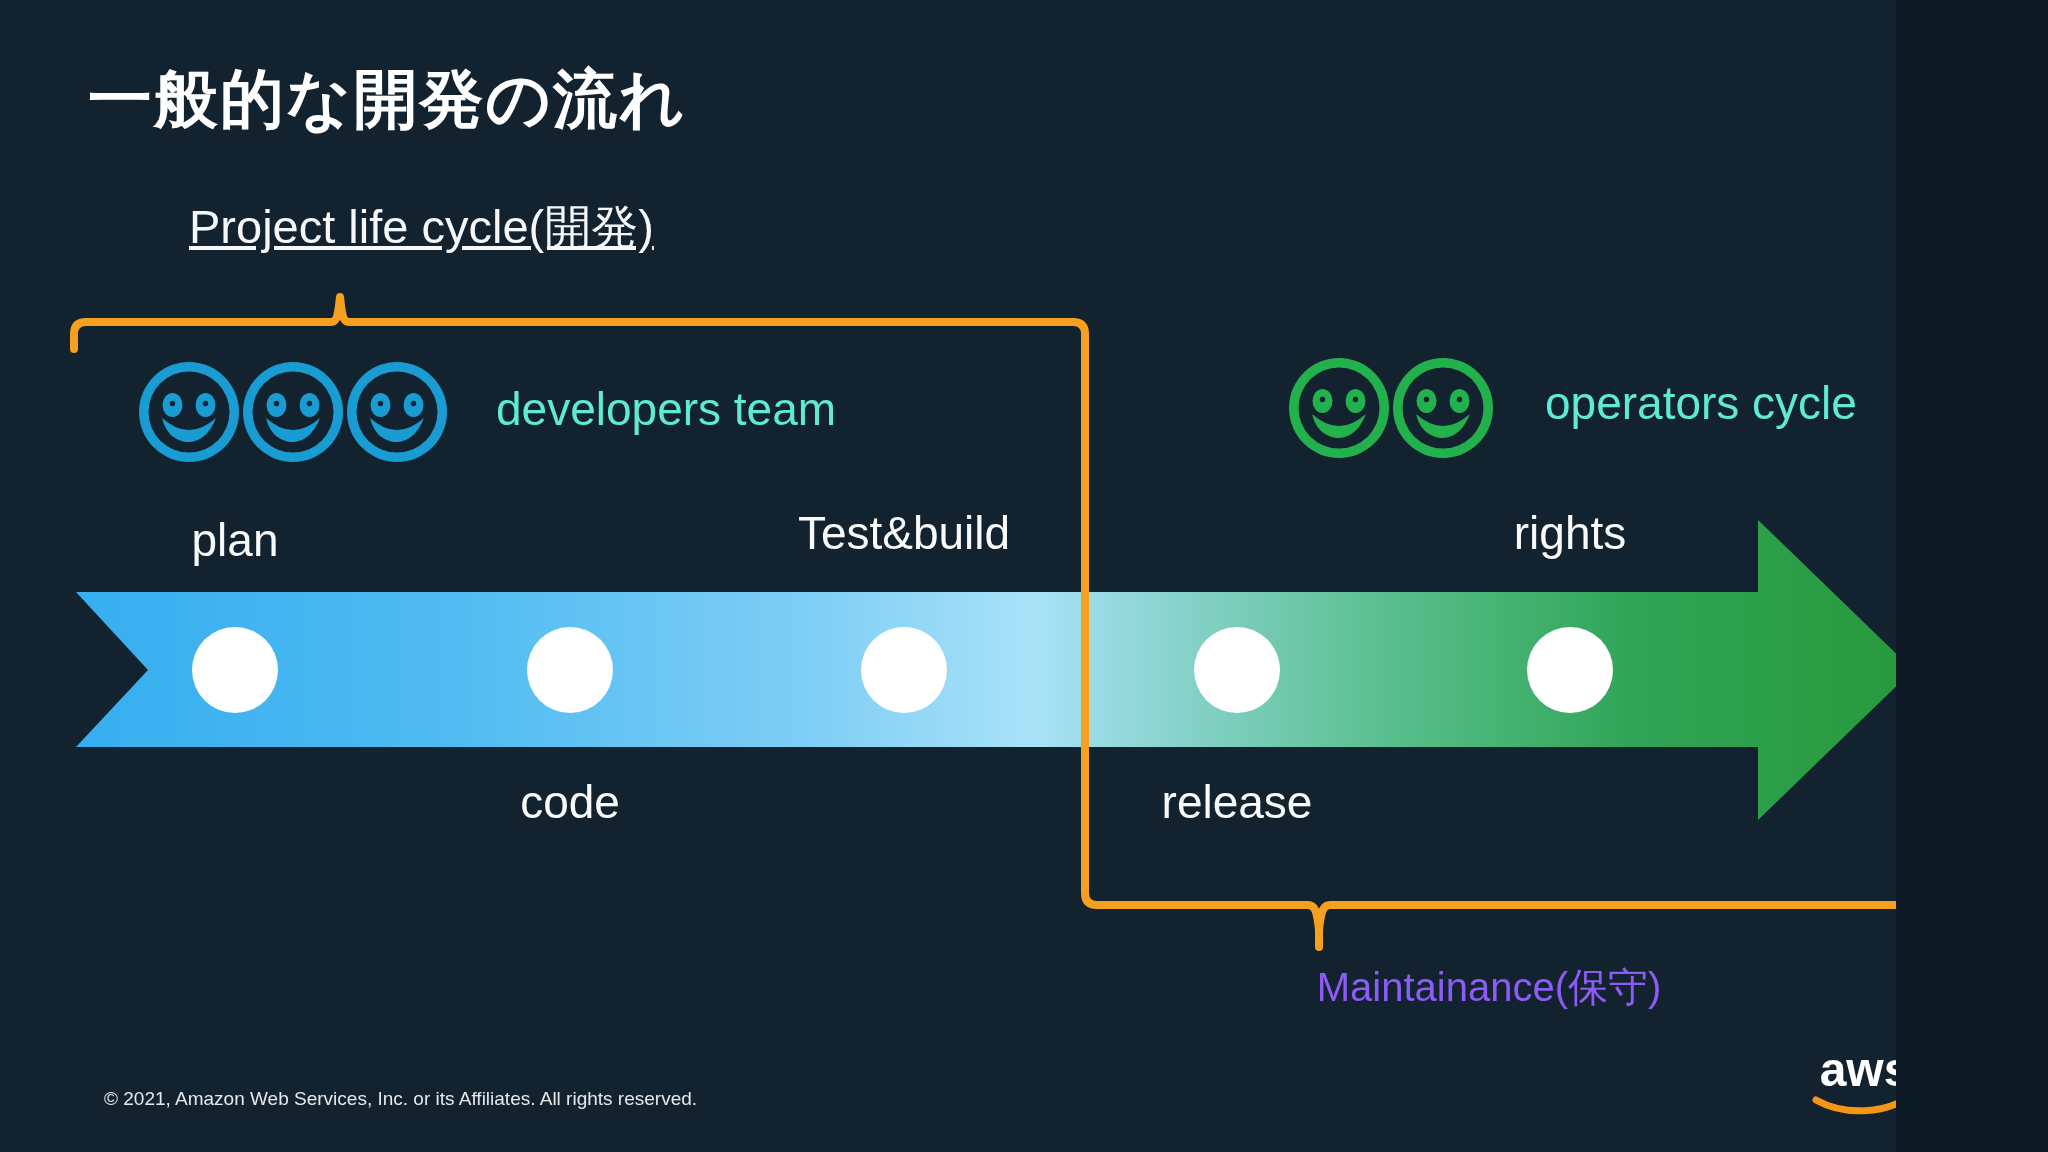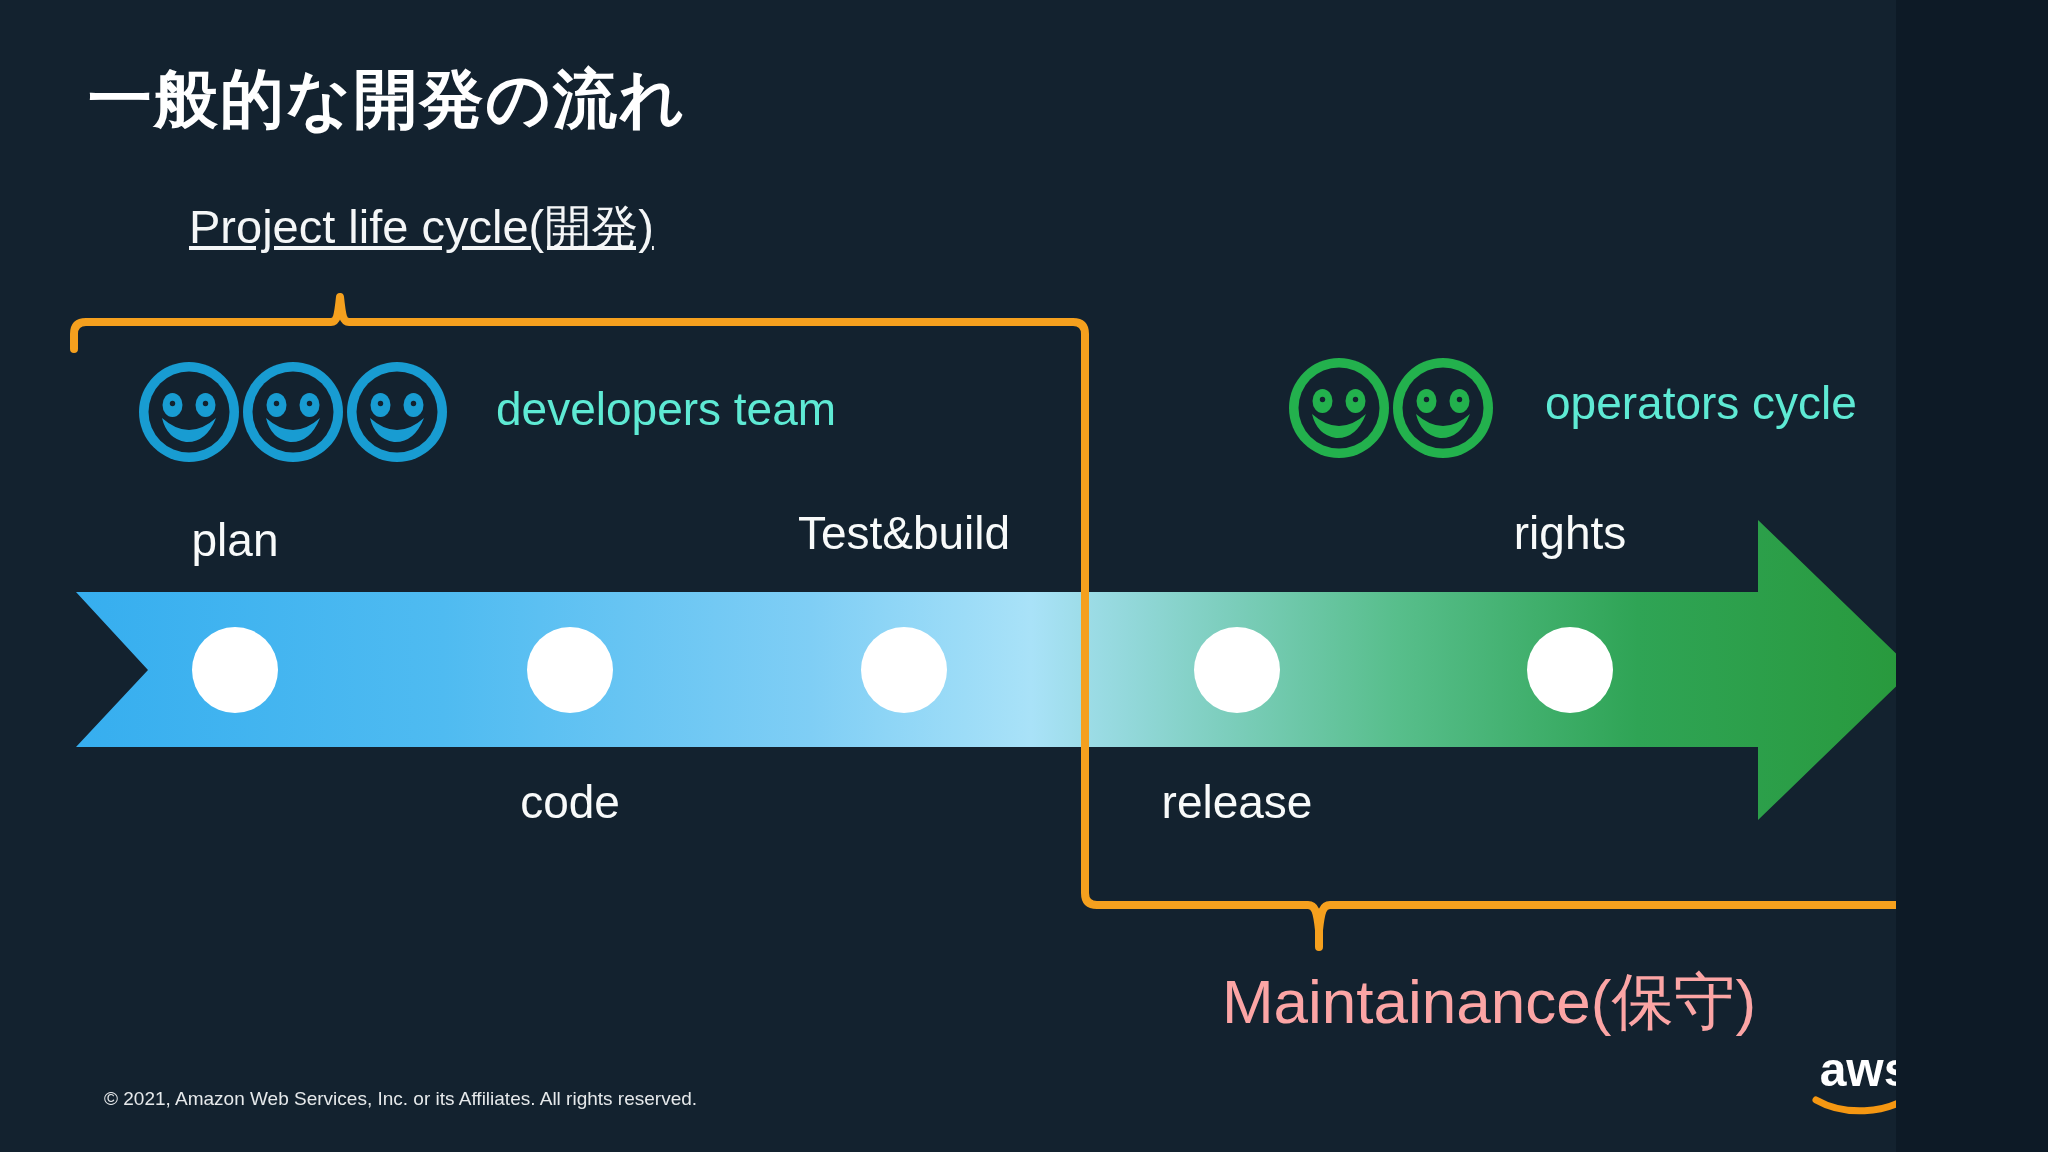--- a/index.html
+++ b/index.html
@@ -24,22 +24,22 @@
   .plc-label {
     left: 189px; top: 196px;
     font-size: 47px;
     font-weight: 400;
     color: #f4f6f7;
     text-decoration: underline;
   }
   .maint-label {
     left: 1489px; top: 960px;
     transform: translateX(-50%);
-    font-size: 62px;
-    color: #fca5a5;
+    font-size: 40px;
+    color: #8b5cf6;
     white-space: nowrap;
   }
   .team-label {
     font-size: 46px;
     color: #5eead4;
     white-space: nowrap;
   }
   .stage-label {
     transform: translateX(-50%);
     font-size: 46px;

